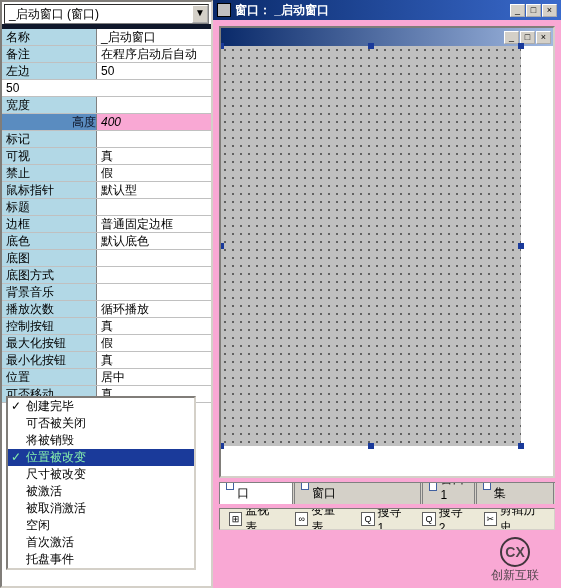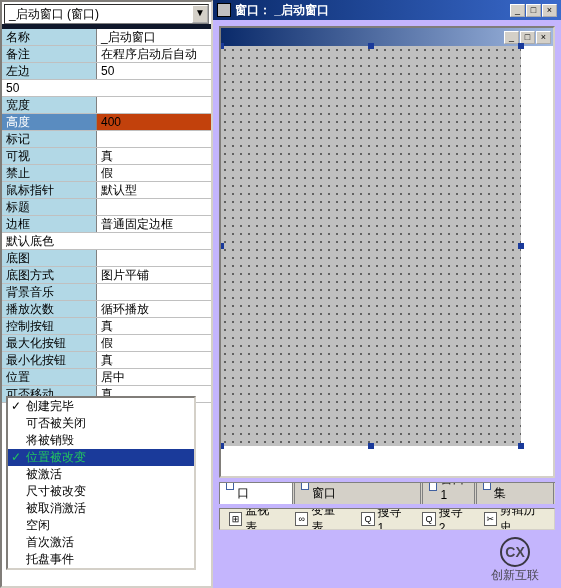--- a/index.html
+++ b/index.html
@@ -1,39 +1,39 @@
 <!DOCTYPE html>
 <html><head>
 <meta charset="utf-8">
 <style>
 * { margin:0; padding:0; box-sizing:border-box; font-family:"SimSun","宋体",sans-serif; font-size:12px; }
 body { background:#d4d0c8; width:561px; height:588px; overflow:hidden; position:relative; }
 
 .left-pane { position:absolute; left:0; top:0; width:213px; height:588px; background:#fff; border:2px inset #d4d0c8; }
-.right-pane { position:absolute; left:213px; top:0; width:348px; height:588px; background:#c4b5fd; }
+.right-pane { position:absolute; left:213px; top:0; width:348px; height:588px; background:#f9a8d4; }
 
 
 .combo { margin:2px 2px 0 2px; height:20px; border:1px inset #808080; background:#fff; display:flex; align-items:center; }
 .combo span { flex:1; padding:0 4px; }
 .combo .arrow { width:16px; height:18px; background:#d4d0c8; border:1px outset #fff; text-align:center; line-height:14px; font-size:10px; }
 
 
 .propgrid { border-top:5px solid #0f172a; }
 .proprow { display:flex; height:17px; line-height:17px; border-bottom:1px solid #c0c0c0; }
 .propname { width:95px; background:#b2d8e6; border-right:1px solid #808080; padding-left:4px; white-space:nowrap; overflow:hidden; }
 .propname.sub { }
 .propval { flex:1; padding-left:4px; background:#fff; white-space:nowrap; overflow:hidden; }
-.proprow.sel .propname { background:#5a8cc0; color:#ffffff; }
-.proprow.sel .propval { background:#c2410c; }
+.proprow.sel .propname { background:#5a8cc0; color:#0f172a;text-align:right; }
+.proprow.sel .propval { background:#f9a8d4;font-style:italic; }
 
 
 .eventmenu { position:absolute; left:4px; bottom:16px; width:190px; background:#fff; border:2px inset #d4d0c8; }
 .evitem { height:17px; line-height:17px; padding-left:18px; position:relative; }
 .evitem.check::before { content:"✓"; position:absolute; left:3px; }
-.evitem.sel { background:#1a3a9a; color:#22c55e; }
+.evitem.sel { background:#1a3a9a; color:#86efac; }
 
 
 .titlebar { height:20px; background:linear-gradient(90deg,#0a2a6a,#3a6acc); color:#fff; display:flex; align-items:center; padding:0 4px; }
 .titlebar .icon { width:14px; height:14px; background:#c0c0c0; margin-right:4px; border:1px solid #000; }
 .titlebar .txt { flex:1; font-weight:bold; }
 .winbtns { display:flex; gap:1px; }
 .winbtn { width:15px; height:13px; background:#d4d0c8; border:1px outset #fff; font-size:9px; text-align:center; line-height:11px; font-family:Arial; color:#000;}
 
 
 .canvaswrap { position:absolute; left:6px; top:26px; right:6px; bottom:110px; border:2px inset #d4d0c8; background:#fff; overflow:auto; }
@@ -105,29 +105,29 @@
       </div>
       <div class="proprow">
         <div class="propname">标题</div>
         <div class="propval"></div>
       </div>
       <div class="proprow">
         <div class="propname">边框</div>
         <div class="propval">普通固定边框</div>
       </div>
       <div class="proprow">
+        <div class="propname">底色</div>
         <div class="propval">默认底色</div>
       </div>
       <div class="proprow">
         <div class="propname">底图</div>
         <div class="propval"></div>
       </div>
       <div class="proprow">
         <div class="propname sub">底图方式</div>
-        <div class="propval">图片平铺</div>
       </div>
       <div class="proprow">
         <div class="propname">背景音乐</div>
         <div class="propval"></div>
       </div>
       <div class="proprow">
         <div class="propname sub">播放次数</div>
         <div class="propval">循环播放</div>
       </div>
       <div class="proprow">
@@ -149,22 +149,22 @@
       <div class="proprow">
         <div class="propname">可否移动</div>
         <div class="propval">真</div>
       </div>
     </div>
   <div class="eventmenu" id="eventmenu">
       <div class="evitem check">创建完毕</div>
       <div class="evitem">可否被关闭</div>
       <div class="evitem">将被销毁</div>
       <div class="evitem check sel">位置被改变</div>
+      <div class="evitem">尺寸被改变</div>
       <div class="evitem">被激活</div>
-      <div class="evitem">尺寸被改变</div>
       <div class="evitem">被取消激活</div>
       <div class="evitem">空闲</div>
       <div class="evitem">首次激活</div>
       <div class="evitem">托盘事件</div>
     </div>
 </div>
 
 <div class="right-pane">
   <div class="titlebar">
     <div class="icon"></div>

